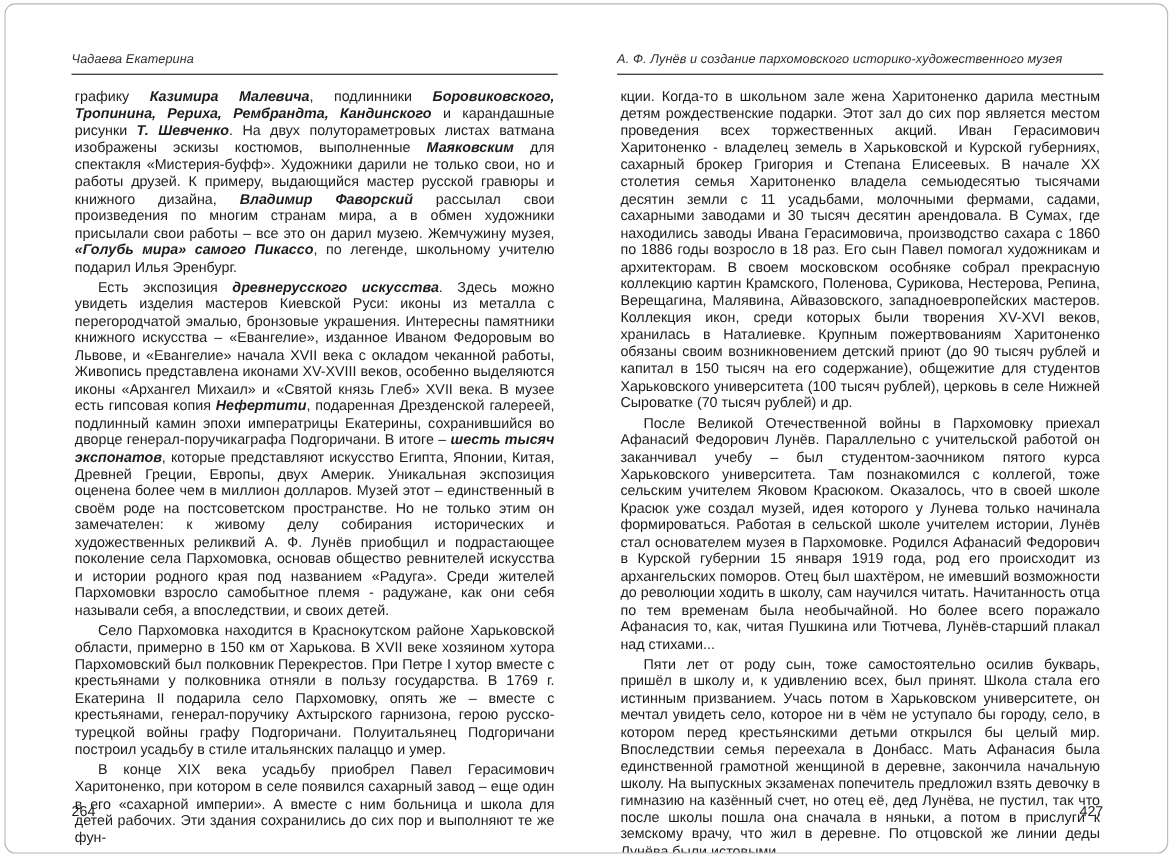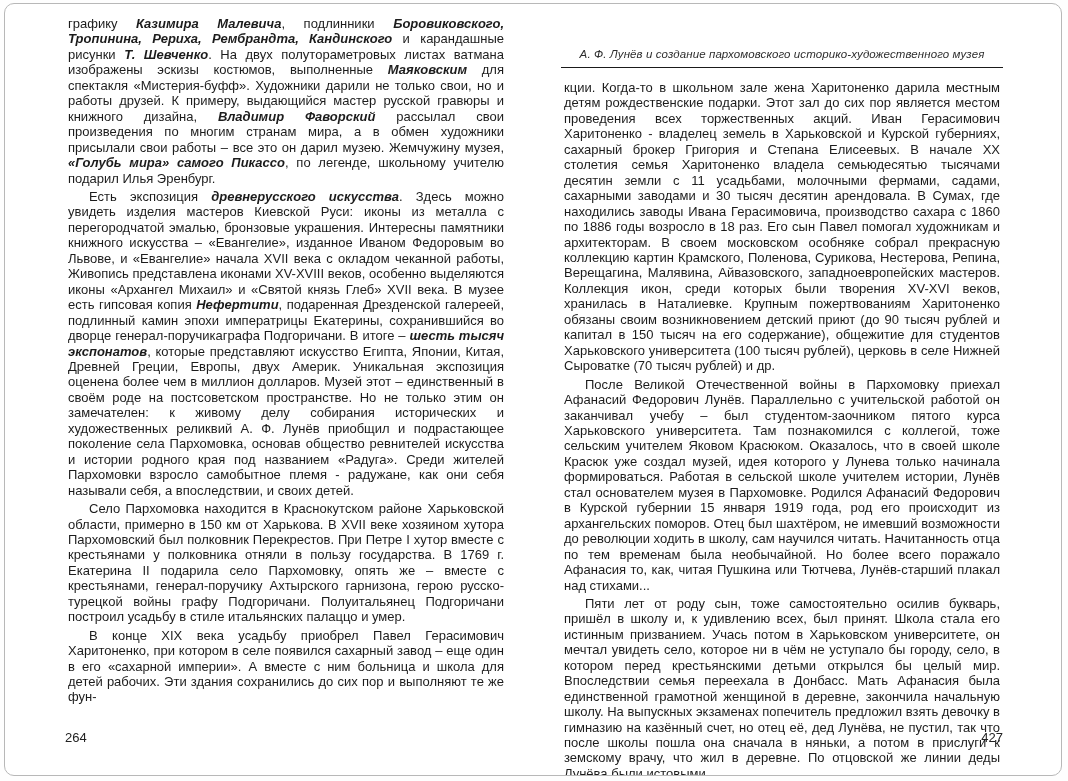--- a/index.html
+++ b/index.html
@@ -38,21 +38,21 @@
     margin-top: 40px;
     border-bottom: 1.6px solid #1a1a1a;
     padding-bottom: 5px;
   }
   .page-header-text {
     font-style: italic;
     font-size: 11.5px;
     color: #2e2e2e;
     letter-spacing: 0.1px;
   }
-  .page.right .page-header-row { text-align: center; }
+  .page.right .page-header-row { text-align: left; }
   .page-body {
     margin-top: 9px;
     font-size: 13px;
     line-height: 15.45px;
     text-align: justify;
     color: #1c1c1c;
   }
   .para { margin: 3px; }
   .para.indent { text-indent: 21px; }
   .bi { font-weight: bold; font-style: italic; }
@@ -65,20 +65,23 @@
   .page.left  .page-number { left: 0; }
   .page.right .page-number { right: 0; }
 </style>
 </head>
 <body>
 
 <div class="book-frame">
   <div class="spread">
 
     <div class="page left">
+      <div class="page-header-row">
+        <span class="page-header-text">Чадаева Екатерина</span>
+      </div>
       <div class="page-body" id="left-body">
           <p class="para"><span>графику </span><span class="bi">Казимира Малевича</span><span>, подлинники </span><span class="bi">Боровиковского, Тропинина, Рериха, Рембрандта, Кандинского</span><span> и карандашные рисунки </span><span class="bi">Т. Шевченко</span><span>. На двух полутораметровых листах ватмана изображены эскизы костюмов, выполненные </span><span class="bi">Маяковским</span><span> для спектакля «Мистерия-буфф». Художники дарили не только свои, но и работы друзей. К примеру, выдающийся мастер русской гравюры и книжного дизайна, </span><span class="bi">Владимир Фаворский</span><span> рассылал свои произведения по многим странам мира, а в обмен художники присылали свои работы – все это он дарил музею. Жемчужину музея, </span><span class="bi">«Голубь мира» самого Пикассо</span><span>, по легенде, школьному учителю подарил Илья Эренбург.</span></p>
           <p class="para indent"><span>Есть экспозиция </span><span class="bi">древнерусского искусства</span><span>. Здесь можно увидеть изделия мастеров Киевской Руси: иконы из металла с перегородчатой эмалью, бронзовые украшения. Интересны памятники книжного искусства – «Евангелие», изданное Иваном Федоровым во Львове, и «Евангелие» начала XVII века с окладом чеканной работы, Живопись представлена иконами XV-XVIII веков, особенно выделяются иконы «Архангел Михаил» и «Святой князь Глеб» XVII века. В музее есть гипсовая копия </span><span class="bi">Нефертити</span><span>, подаренная Дрезденской галереей, подлинный камин эпохи императрицы Екатерины, сохранившийся во дворце генерал-поручикаграфа Подгоричани. В итоге – </span><span class="bi">шесть тысяч экспонатов</span><span>, которые представляют искусство Египта, Японии, Китая, Древней Греции, Европы, двух Америк. Уникальная экспозиция оценена более чем в миллион долларов. Музей этот – единственный в своём роде на постсоветском пространстве. Но не только этим он замечателен: к живому делу собирания исторических и художественных реликвий А. Ф. Лунёв приобщил и подрастающее поколение села Пархомовка, основав общество ревнителей искусства и истории родного края под названием «Радуга». Среди жителей Пархомовки взросло самобытное племя - радужане, как они себя называли себя, а впоследствии, и своих детей.</span></p>
           <p class="para indent"><span>Село Пархомовка находится в Краснокутском районе Харьковской области, примерно в 150 км от Харькова. В XVII веке хозяином хутора Пархомовский был полковник Перекрестов. При Петре I хутор вместе с крестьянами у полковника отняли в пользу государства. В 1769 г. Екатерина II подарила село Пархомовку, опять же – вместе с крестьянами, генерал-поручику Ахтырского гарнизона, герою русско-турецкой войны графу Подгоричани. Полуитальянец Подгоричани построил усадьбу в стиле итальянских палаццо и умер.</span></p>
           <p class="para indent"><span>В конце XIX века усадьбу приобрел Павел Герасимович Харитоненко, при котором в селе появился сахарный завод – еще один в его «сахарной империи». А вместе с ним больница и школа для детей рабочих. Эти здания сохранились до сих пор и выполняют те же фун-</span></p>
         </div>
       <div class="page-number">264</div>
     </div>
 
     <div class="page right">

